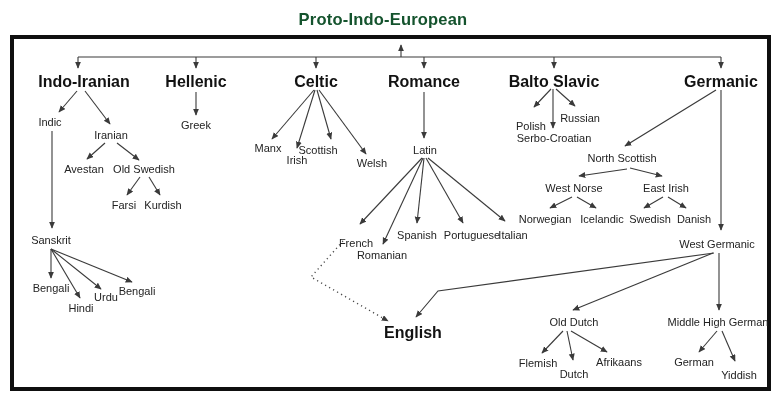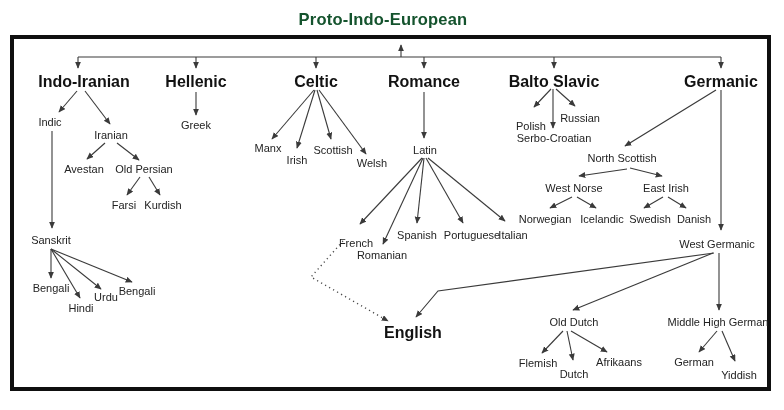--- a/index.html
+++ b/index.html
@@ -95,32 +95,32 @@
   <div>
       <span class="node bold" style="left: 84px; top: 82px;">Indo-Iranian</span>
       <span class="node bold" style="left: 196px; top: 82px;">Hellenic</span>
       <span class="node bold" style="left: 316px; top: 82px;">Celtic</span>
       <span class="node bold" style="left: 424px; top: 82px;">Romance</span>
       <span class="node bold" style="left: 554px; top: 82px;">Balto Slavic</span>
       <span class="node bold" style="left: 721px; top: 82px;">Germanic</span>
       <span class="node" style="left: 50px; top: 122px;">Indic</span>
       <span class="node" style="left: 111px; top: 135px;">Iranian</span>
       <span class="node" style="left: 84px; top: 169px;">Avestan</span>
-      <span class="node" style="left: 144px; top: 169px;">Old Persian</span>
+      <span class="node" style="left: 144px; top: 169px;">Old Swedish</span>
       <span class="node" style="left: 124px; top: 205px;">Farsi</span>
       <span class="node" style="left: 163px; top: 205px;">Kurdish</span>
       <span class="node" style="left: 196px; top: 125px;">Greek</span>
       <span class="node" style="left: 51px; top: 240px;">Sanskrit</span>
       <span class="node" style="left: 51px; top: 288px;">Bengali</span>
       <span class="node" style="left: 81px; top: 308px;">Hindi</span>
       <span class="node" style="left: 106px; top: 297px;">Urdu</span>
       <span class="node" style="left: 137px; top: 291px;">Bengali</span>
       <span class="node" style="left: 268px; top: 148px;">Manx</span>
       <span class="node" style="left: 297px; top: 160px;">Irish</span>
-      <span class="node" style="left: 333px; top: 150px;">Scottish</span>
+      <span class="node" style="left: 318px; top: 150px;">Scottish</span>
       <span class="node" style="left: 372px; top: 163px;">Welsh</span>
       <span class="node" style="left: 425px; top: 150px;">Latin</span>
       <span class="node" style="left: 356px; top: 235px; margin-top: 8px;">French</span>
       <span class="node" style="left: 382px; top: 255px;">Romanian</span>
       <span class="node" style="left: 417px; top: 235px;">Spanish</span>
       <span class="node" style="left: 472px; top: 235px;">Portuguese</span>
       <span class="node" style="left: 513px; top: 235px;">Italian</span>
       <span class="node" style="left: 531px; top: 118px; margin-top: 8px;">Polish</span>
       <span class="node" style="left: 580px; top: 118px;">Russian</span>
       <span class="node" style="left: 554px; top: 138px;">Serbo-Croatian</span>

